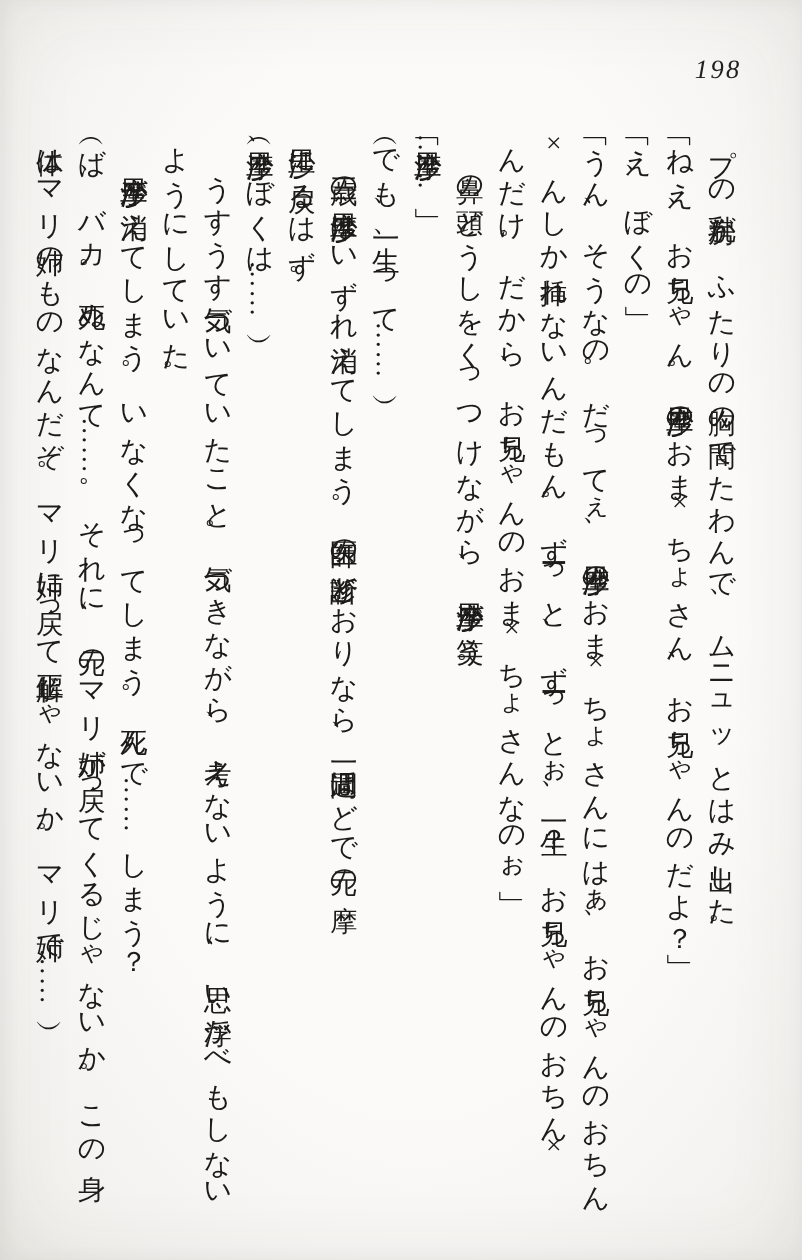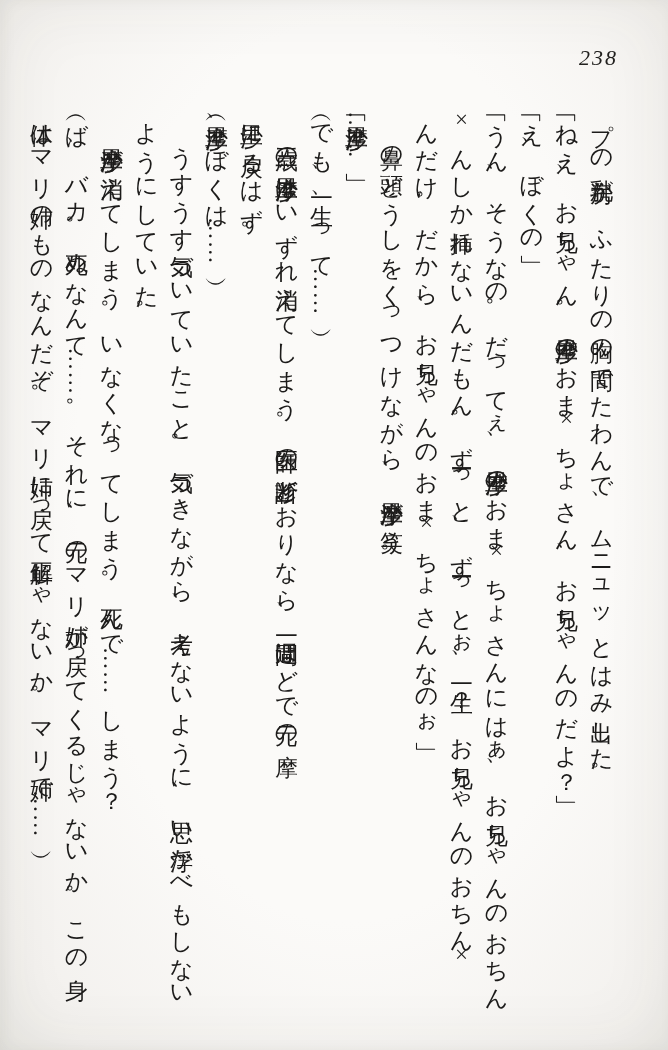--- a/index.html
+++ b/index.html
@@ -45,21 +45,21 @@
   }
   .text-line.indent {
     text-indent: 1em;
   }
 </style>
 </head>
 <body>
 
 <div class="page">
 
-  <div class="page-number">238</div>
+  <div class="page-number">198</div>
 
   <div class="text-block">
     <p class="text-line">プの乳房が、ふたりの胸の間でたわんで、ムニュッとはみ出した。</p>
     <p class="text-line">「ねえ、お兄ちゃん。摩里沙のおま×ちょさん、お兄ちゃんのだよ？」</p>
     <p class="text-line">「え、ぼくの」</p>
     <p class="text-line">「うん、そうなの。だってぇ、摩里沙のおま×ちょさんにはぁ、お兄ちゃんのおちん</p>
     <p class="text-line">×んしか挿れないんだもん。ずーっと、ずーっとぉ、一生？　お兄ちゃんのおちん×</p>
     <p class="text-line">んだけ。だから、お兄ちゃんのおま×ちょさんなのぉ」</p>
     <p class="text-line indent">鼻の頭どうしをくっつけながら、摩里沙が笑う。</p>
     <p class="text-line">「摩里沙……」</p>

